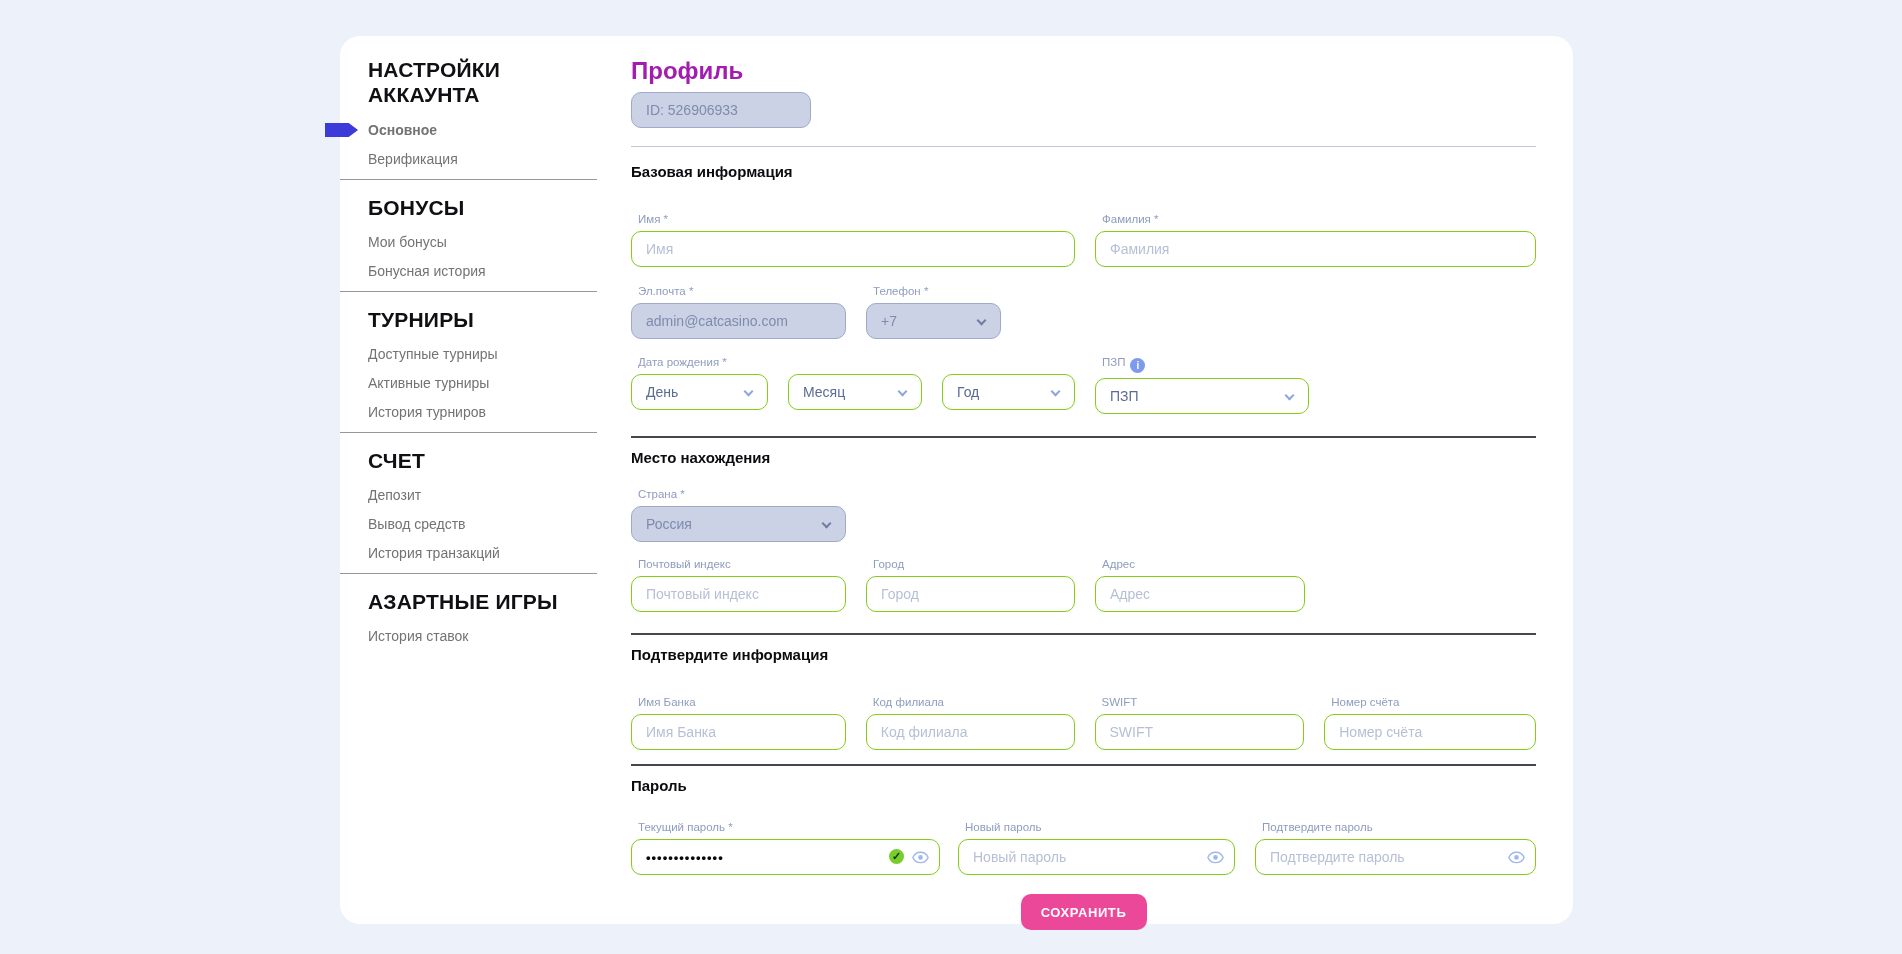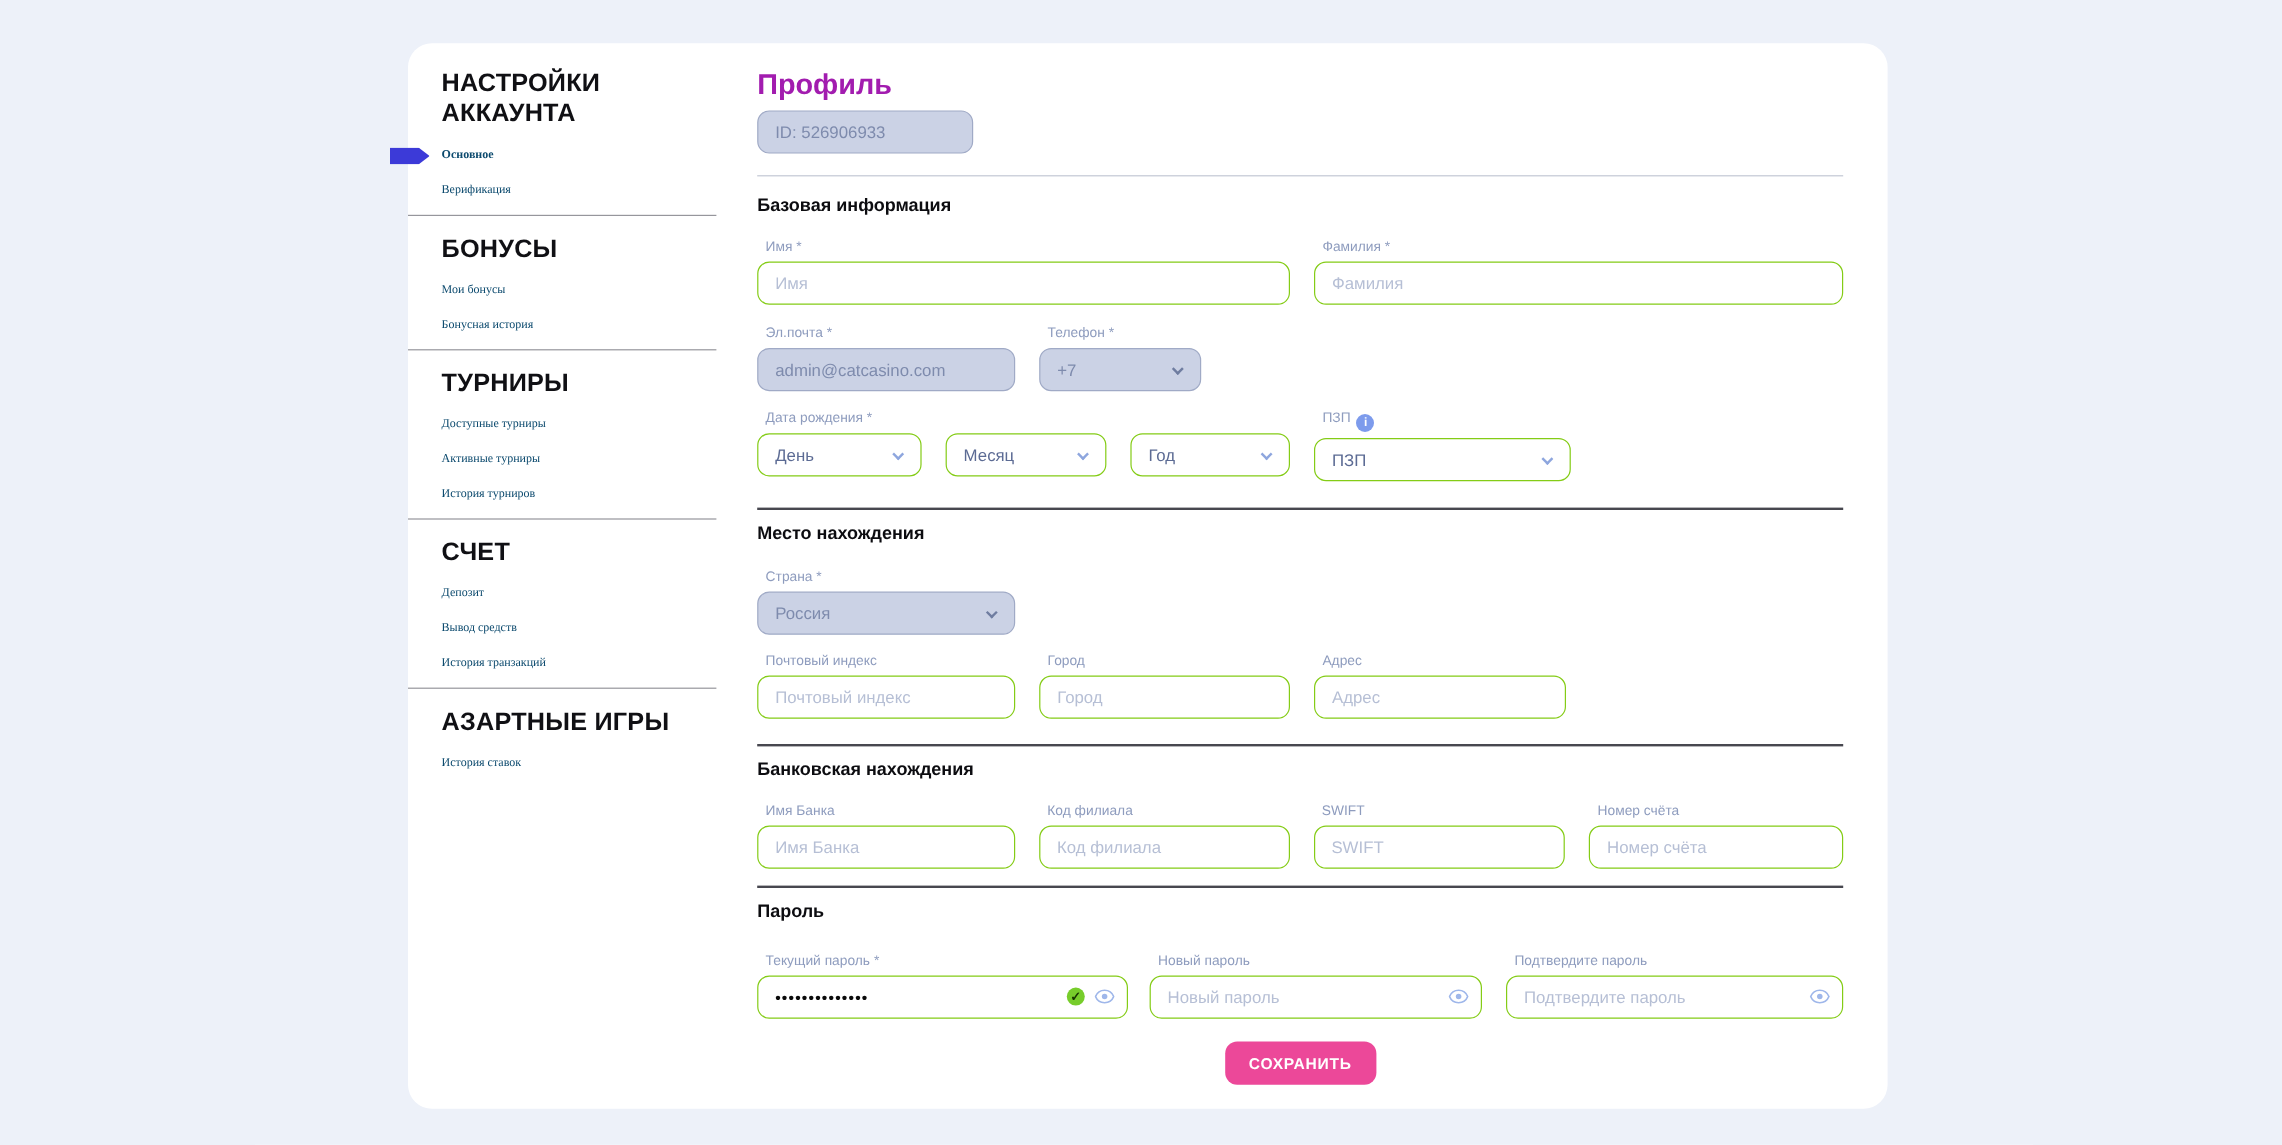--- a/index.html
+++ b/index.html
@@ -18,22 +18,22 @@
   }
   
   .sidebar { width:257px; padding:21px 0 0 28px; flex:none; position:relative; }
   .sb-title, .sb-heading {
     font-size:21px; font-weight:bold; color:#101014;
     line-height:25px; letter-spacing:0.2px; max-width:175px;
     margin-bottom:14px; text-transform:uppercase;
   }
   .sb-heading { line-height:22px; max-width:230px; }
   .sb-item {
-    font-size:10px; line-height:18px; margin-bottom:11px;
-    color:#0c4a6e; position:relative; cursor:pointer; width:max-content;font-family:Liberation Serif, serif;
+    font-size:14px; line-height:18px; margin-bottom:11px;
+    color:#737373; position:relative; cursor:pointer; width:max-content;
   }
   .sb-item.active { font-weight:bold; }
   .active-arrow {
     position:absolute; left:-43px; top:2px; width:33px; height:14px;
     background:#3c3ad8;
     clip-path:polygon(0 0, 72% 0, 100% 50%, 72% 100%, 0 100%);
   }
   .sb-divider {
     height:1px; background:#96969c; border:none;
     margin:2px 0 17px -28px; width:257px;
@@ -89,21 +89,21 @@
     align-items:center; justify-content:center; vertical-align:-3px;
     margin-left:5px; font-style:normal; cursor:pointer;
   }
   .save-btn {
     display:block; margin:19px auto 0; width:126px; height:36px;
     background:#ec4899; color:#fff; border:none; border-radius:10px;
     font-family:"Liberation Sans",sans-serif; font-size:13px; font-weight:bold;
     letter-spacing:0.6px; cursor:pointer; text-transform:uppercase;
   }
   .mt18{margin-top:18px;} .mt17{margin-top:17px;} .mt16{margin-top:16px;}
-  .mt19{margin-top:19px;} .mt21{margin-top:21px;} .mt22{margin-top:22px;}
+  .mt19{margin-top:32px;} .mt21{margin-top:21px;} .mt22{margin-top:22px;}
   .mt14{margin-top:14px;} .mt11{margin-top:11px;} .mt26{margin-top:26px;}
 </style>
 </head>
 <body>
 
 <div class="card">
 
   <aside class="sidebar">
     <h2 class="sb-title">НАСТРОЙКИ АККАУНТА</h2>
 
@@ -244,21 +244,21 @@
         <input class="inp" type="text" placeholder="Город" style="">
       </div>
       <div class="field" style="width:210px">
         <span class="label">Адрес</span>
         <input class="inp" type="text" placeholder="Адрес" style="">
       </div>
     </div>
 
     <hr class="divider-dark mt21">
 
-    <h3 class="section-heading mt11">Банковская нахождения</h3>
+    <h3 class="section-heading mt11">Подтвердите информация</h3>
 
     <div class="row mt19">
       <div class="field" style="width:215px">
         <span class="label">Имя Банка</span>
         <input class="inp" type="text" placeholder="Имя Банка" style="">
       </div>
       <div class="field" style="width:209px">
         <span class="label">Код филиала</span>
         <input class="inp" type="text" placeholder="Код филиала" style="">
       </div>

